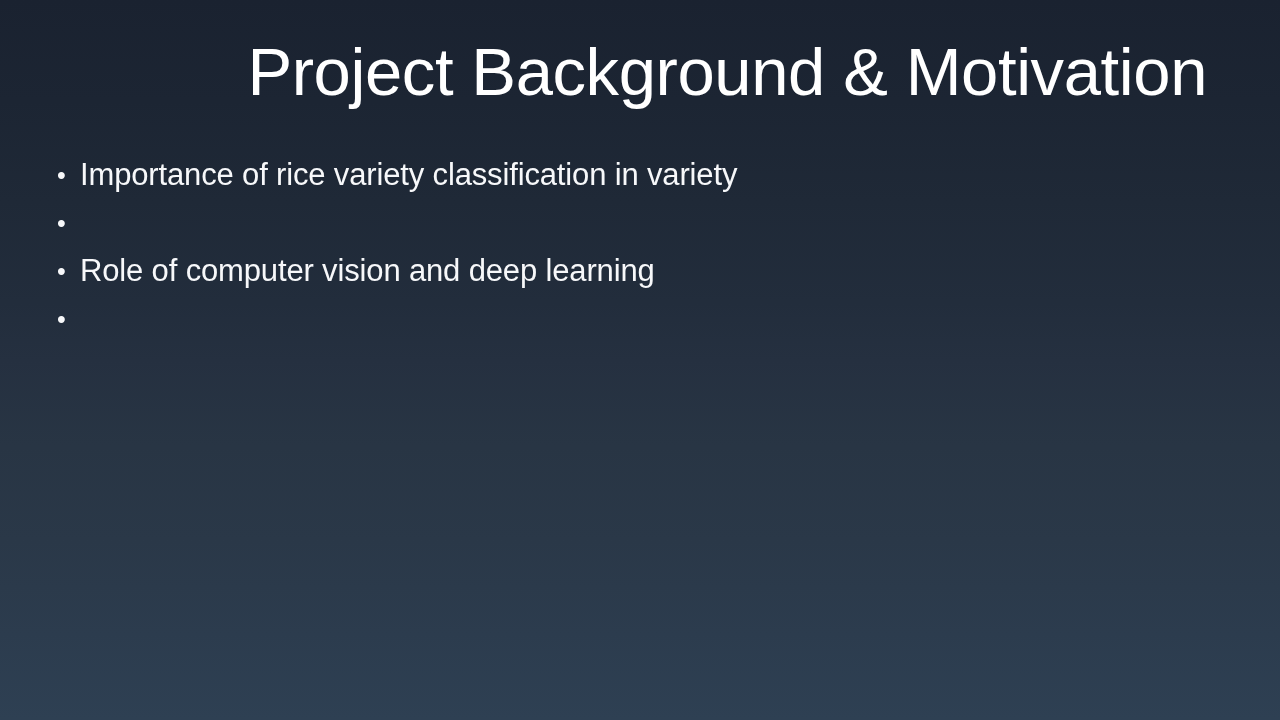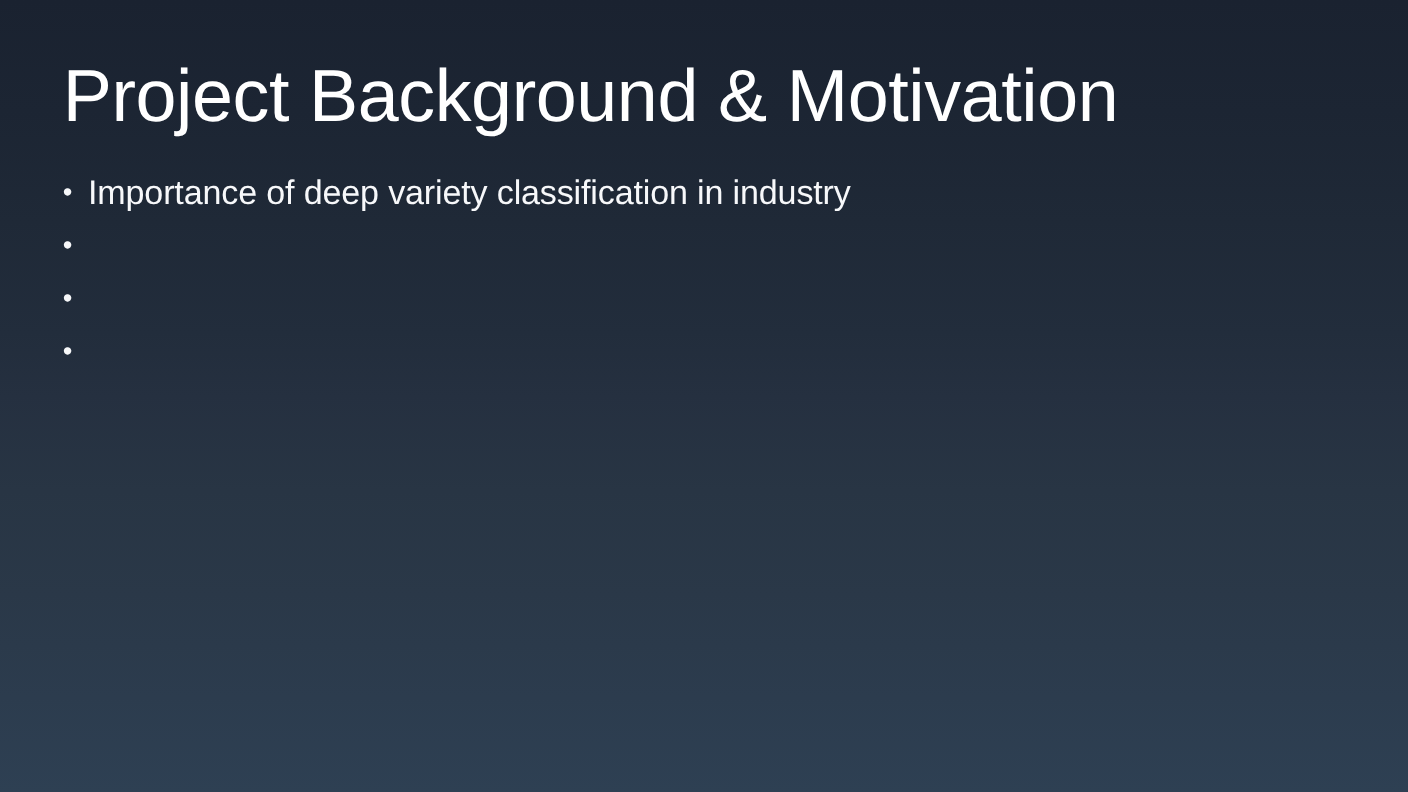--- a/index.html
+++ b/index.html
@@ -30,30 +30,31 @@
         #283544 62%,
         #2a3848 75%,
         #2c3c4e 88%,
         #2e4053 100%);
     overflow: hidden;
   }
 
   .slide-title {
     position: absolute;
     left: 57px;
-    top: 49px;
+    top: 33px;
     width: 1150px;
     margin: 0;
     color: #ffffff;
     font-family: "Liberation Sans", sans-serif;
     font-size: 67px;
     font-weight: 300;
     line-height: 1.16;
     letter-spacing: -0.4px;
     white-space: nowrap;
+    text-align: right;
   }
 
   .body-list {
     position: absolute;
     left: 57px;
     top: 154px;
     width: 1160px;
     margin: 0;
     padding: 0;
     list-style: none;
@@ -89,29 +90,30 @@
 <body>
 
 <div class="slide">
 
   <h1 class="slide-title">Project Background &amp; Motivation</h1>
 
   <ul class="body-list">
 
     <li class="body-item">
       <span class="bullet-mark">•</span>
-      <span class="bullet-text">Importance of deep variety classification in industry</span>
+      <span class="bullet-text">Importance of rice variety classification in variety</span>
     </li>
 
     <li class="body-item">
       <span class="bullet-mark">•</span>
     </li>
 
     <li class="body-item">
       <span class="bullet-mark">•</span>
+      <span class="bullet-text">Role of computer vision and deep learning</span>
     </li>
 
     <li class="body-item">
       <span class="bullet-mark">•</span>
     </li>
 
   </ul>
 
 </div>
 

